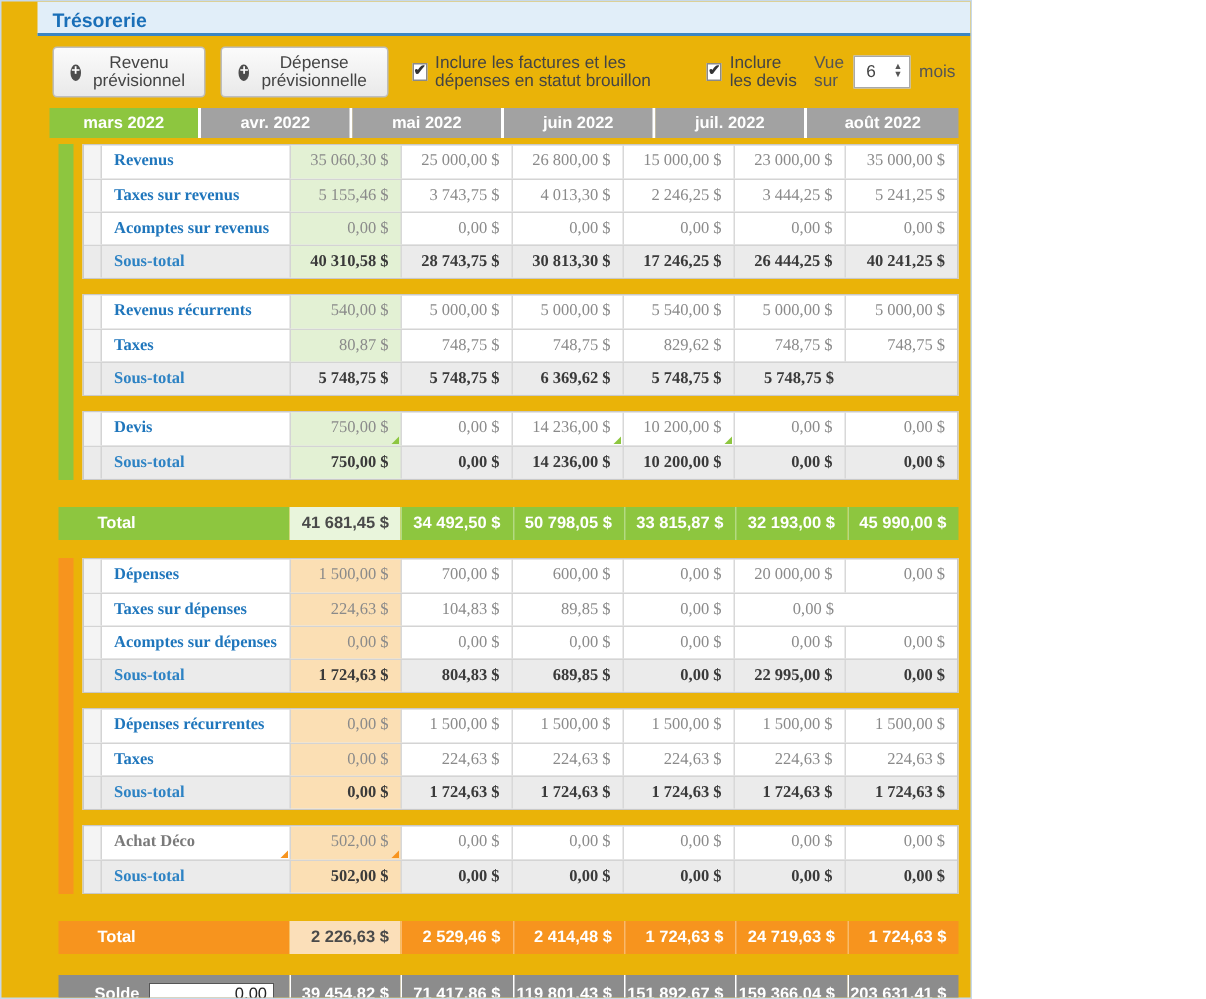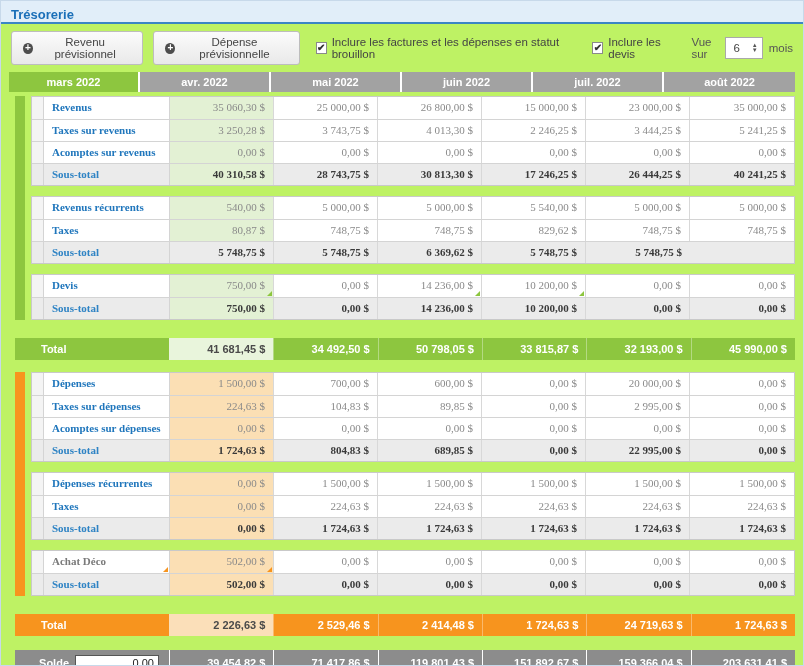--- a/index.html
+++ b/index.html
@@ -1,19 +1,19 @@
 <!DOCTYPE html>
 <html><head>
 <meta charset="utf-8">
 <style>
   * { box-sizing: border-box; margin:0; padding:0; }
   html,body { background:#fff; }
   body { font-family:"Liberation Sans", sans-serif; }
-  .page { position:relative; width:804px; height:666px; background:#bef264;
-          border:1px solid #c7d9ea; overflow:hidden; }
+  .page { position:relative; width:648px; height:666px; background:#eab308;
+          border:1px solid #c7d9ea; overflow:hidden;padding-left:24px; }
 
   
   .titlebar { height:23px; background:#e1eef9; border-bottom:2px solid #3b86c4;
               padding:4px 10px; }
   .titlebar span { color:#1a6fb8; font-size:13px; font-weight:bold; }
 
   
   .toolbar { display:flex; align-items:center; padding:7px 10px 5px 10px; gap:10px; }
   .btn { display:inline-flex; align-items:center; gap:6px; cursor:pointer;
          background:linear-gradient(#fbfbfb,#e9e9e9); border:1px solid #bdbdbd;
@@ -150,21 +150,21 @@
           <div class="vcell col0">35 060,30 $</div>
           <div class="vcell">25 000,00 $</div>
           <div class="vcell">26 800,00 $</div>
           <div class="vcell">15 000,00 $</div>
           <div class="vcell">23 000,00 $</div>
           <div class="vcell">35 000,00 $</div>
         </div>
         <div class="row">
           <div class="hcell"></div>
           <div class="lcell">Taxes sur revenus</div>
-          <div class="vcell col0">3 250,28 $</div>
+          <div class="vcell col0">5 155,46 $</div>
           <div class="vcell">3 743,75 $</div>
           <div class="vcell">4 013,30 $</div>
           <div class="vcell">2 246,25 $</div>
           <div class="vcell">3 444,25 $</div>
           <div class="vcell">5 241,25 $</div>
         </div>
         <div class="row">
           <div class="hcell"></div>
           <div class="lcell">Acomptes sur revenus</div>
           <div class="vcell col0">0,00 $</div>
@@ -258,21 +258,20 @@
           <div class="vcell">20 000,00 $</div>
           <div class="vcell">0,00 $</div>
         </div>
         <div class="row">
           <div class="hcell"></div>
           <div class="lcell">Taxes sur dépenses</div>
           <div class="vcell col0">224,63 $</div>
           <div class="vcell">104,83 $</div>
           <div class="vcell">89,85 $</div>
           <div class="vcell">0,00 $</div>
-          <div class="vcell">2 995,00 $</div>
           <div class="vcell">0,00 $</div>
         </div>
         <div class="row">
           <div class="hcell"></div>
           <div class="lcell">Acomptes sur dépenses</div>
           <div class="vcell col0">0,00 $</div>
           <div class="vcell">0,00 $</div>
           <div class="vcell">0,00 $</div>
           <div class="vcell">0,00 $</div>
           <div class="vcell">0,00 $</div>

